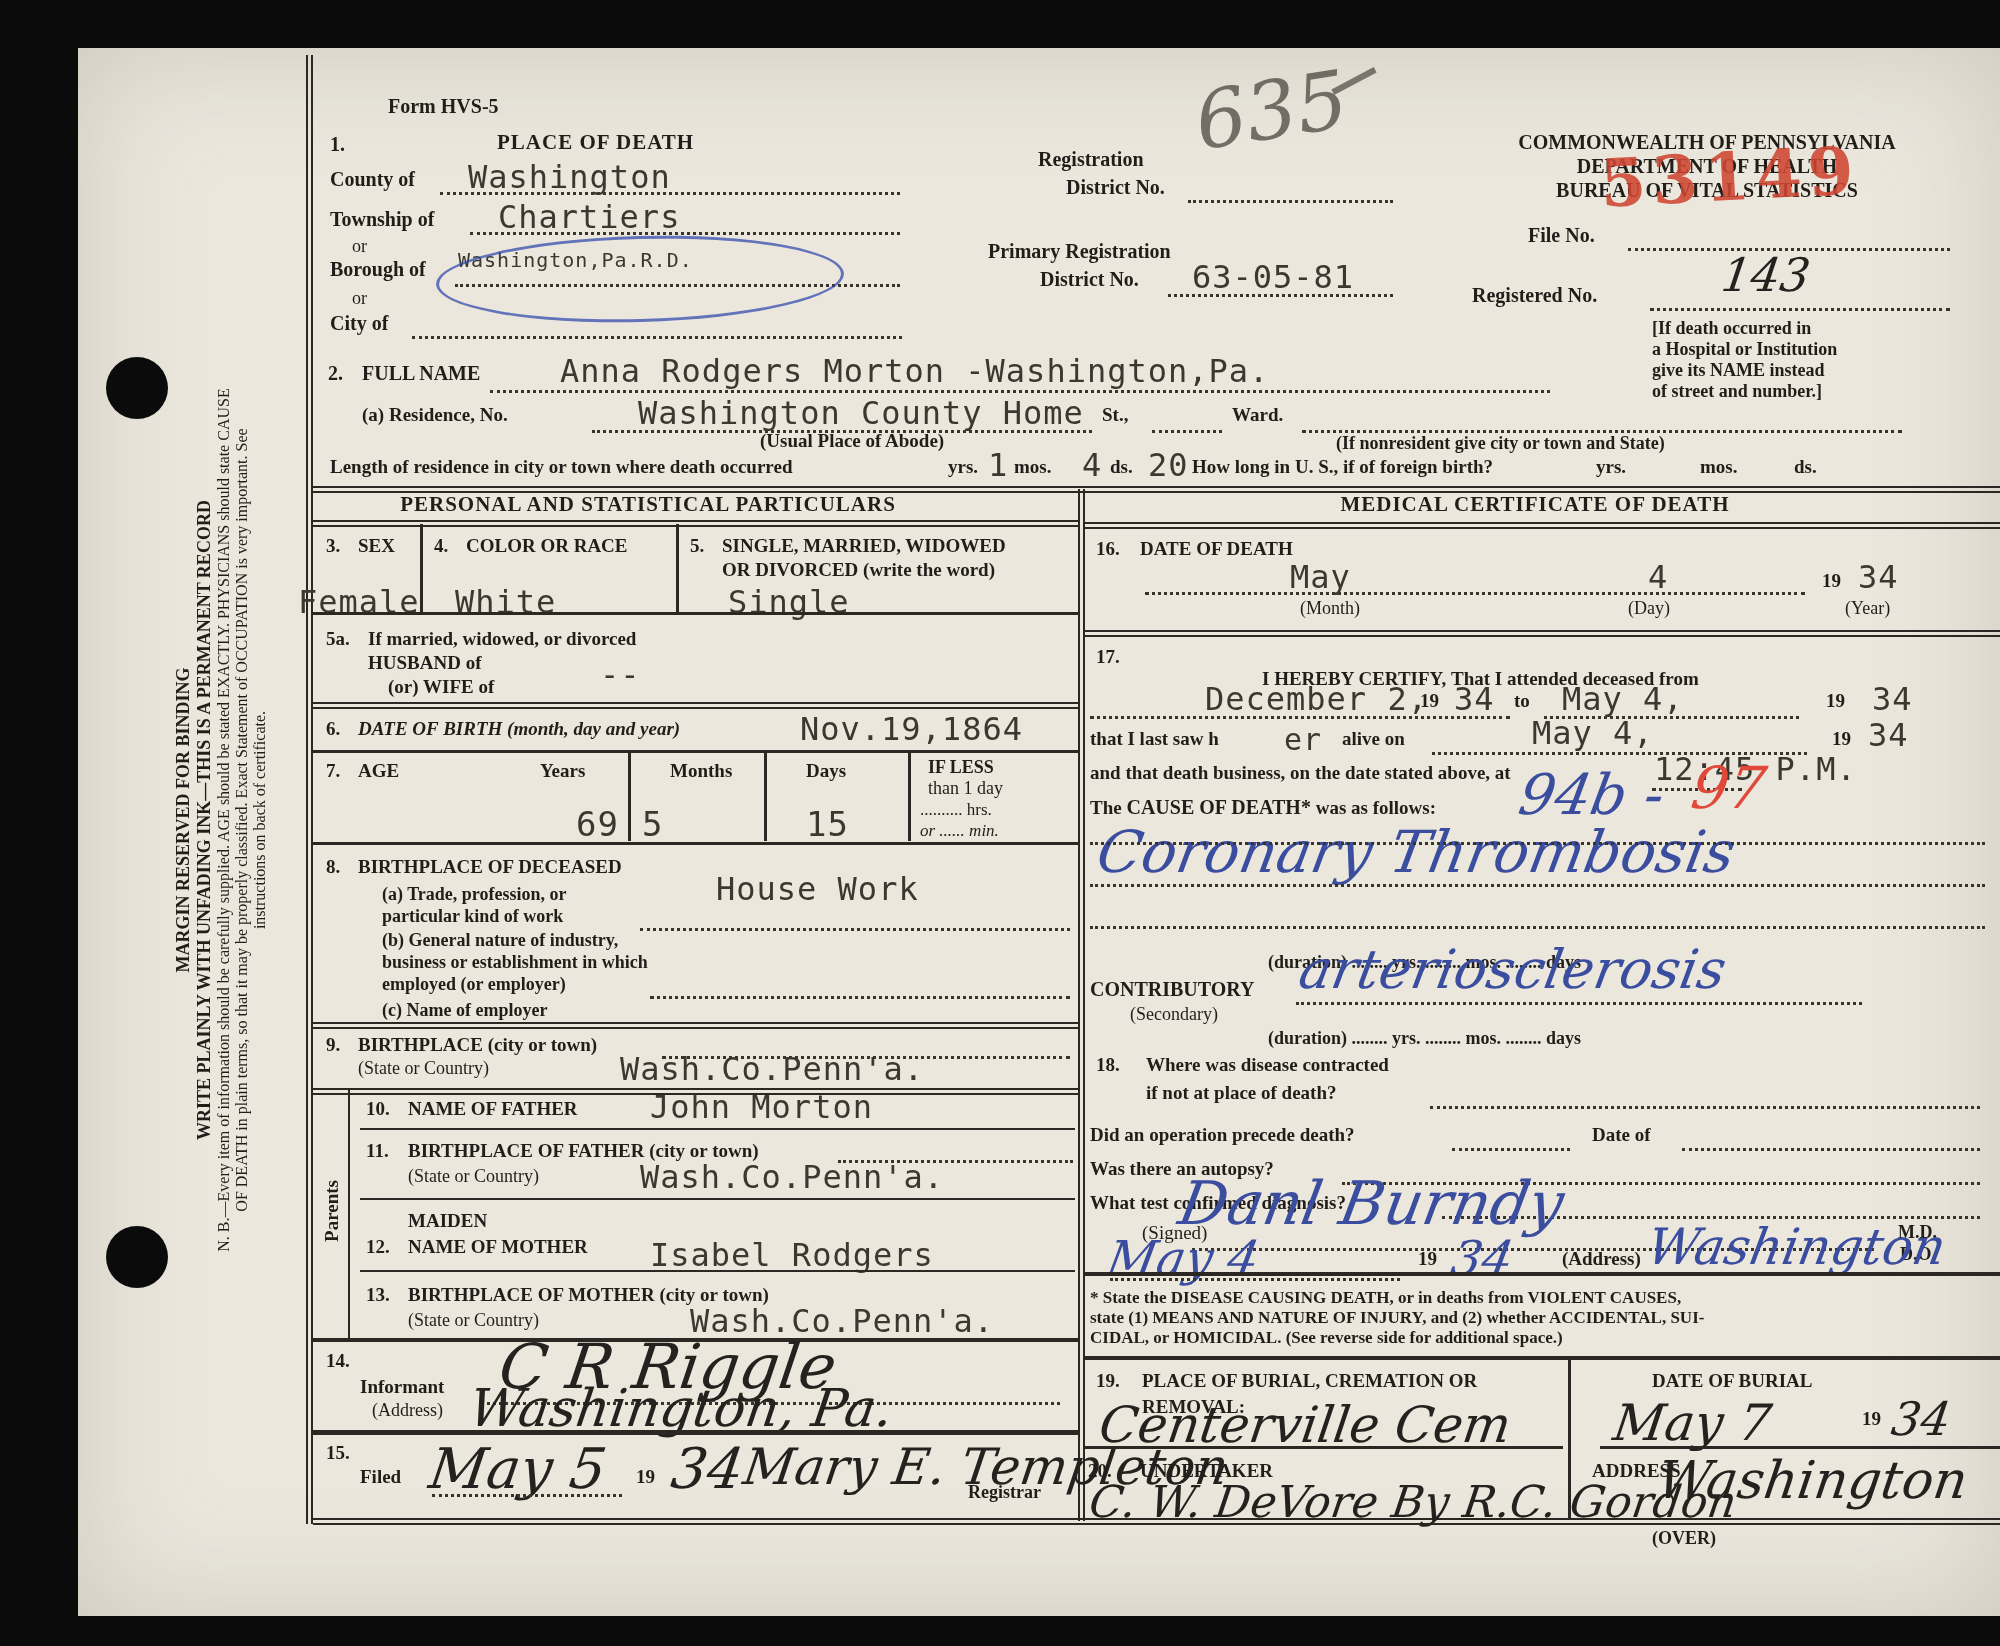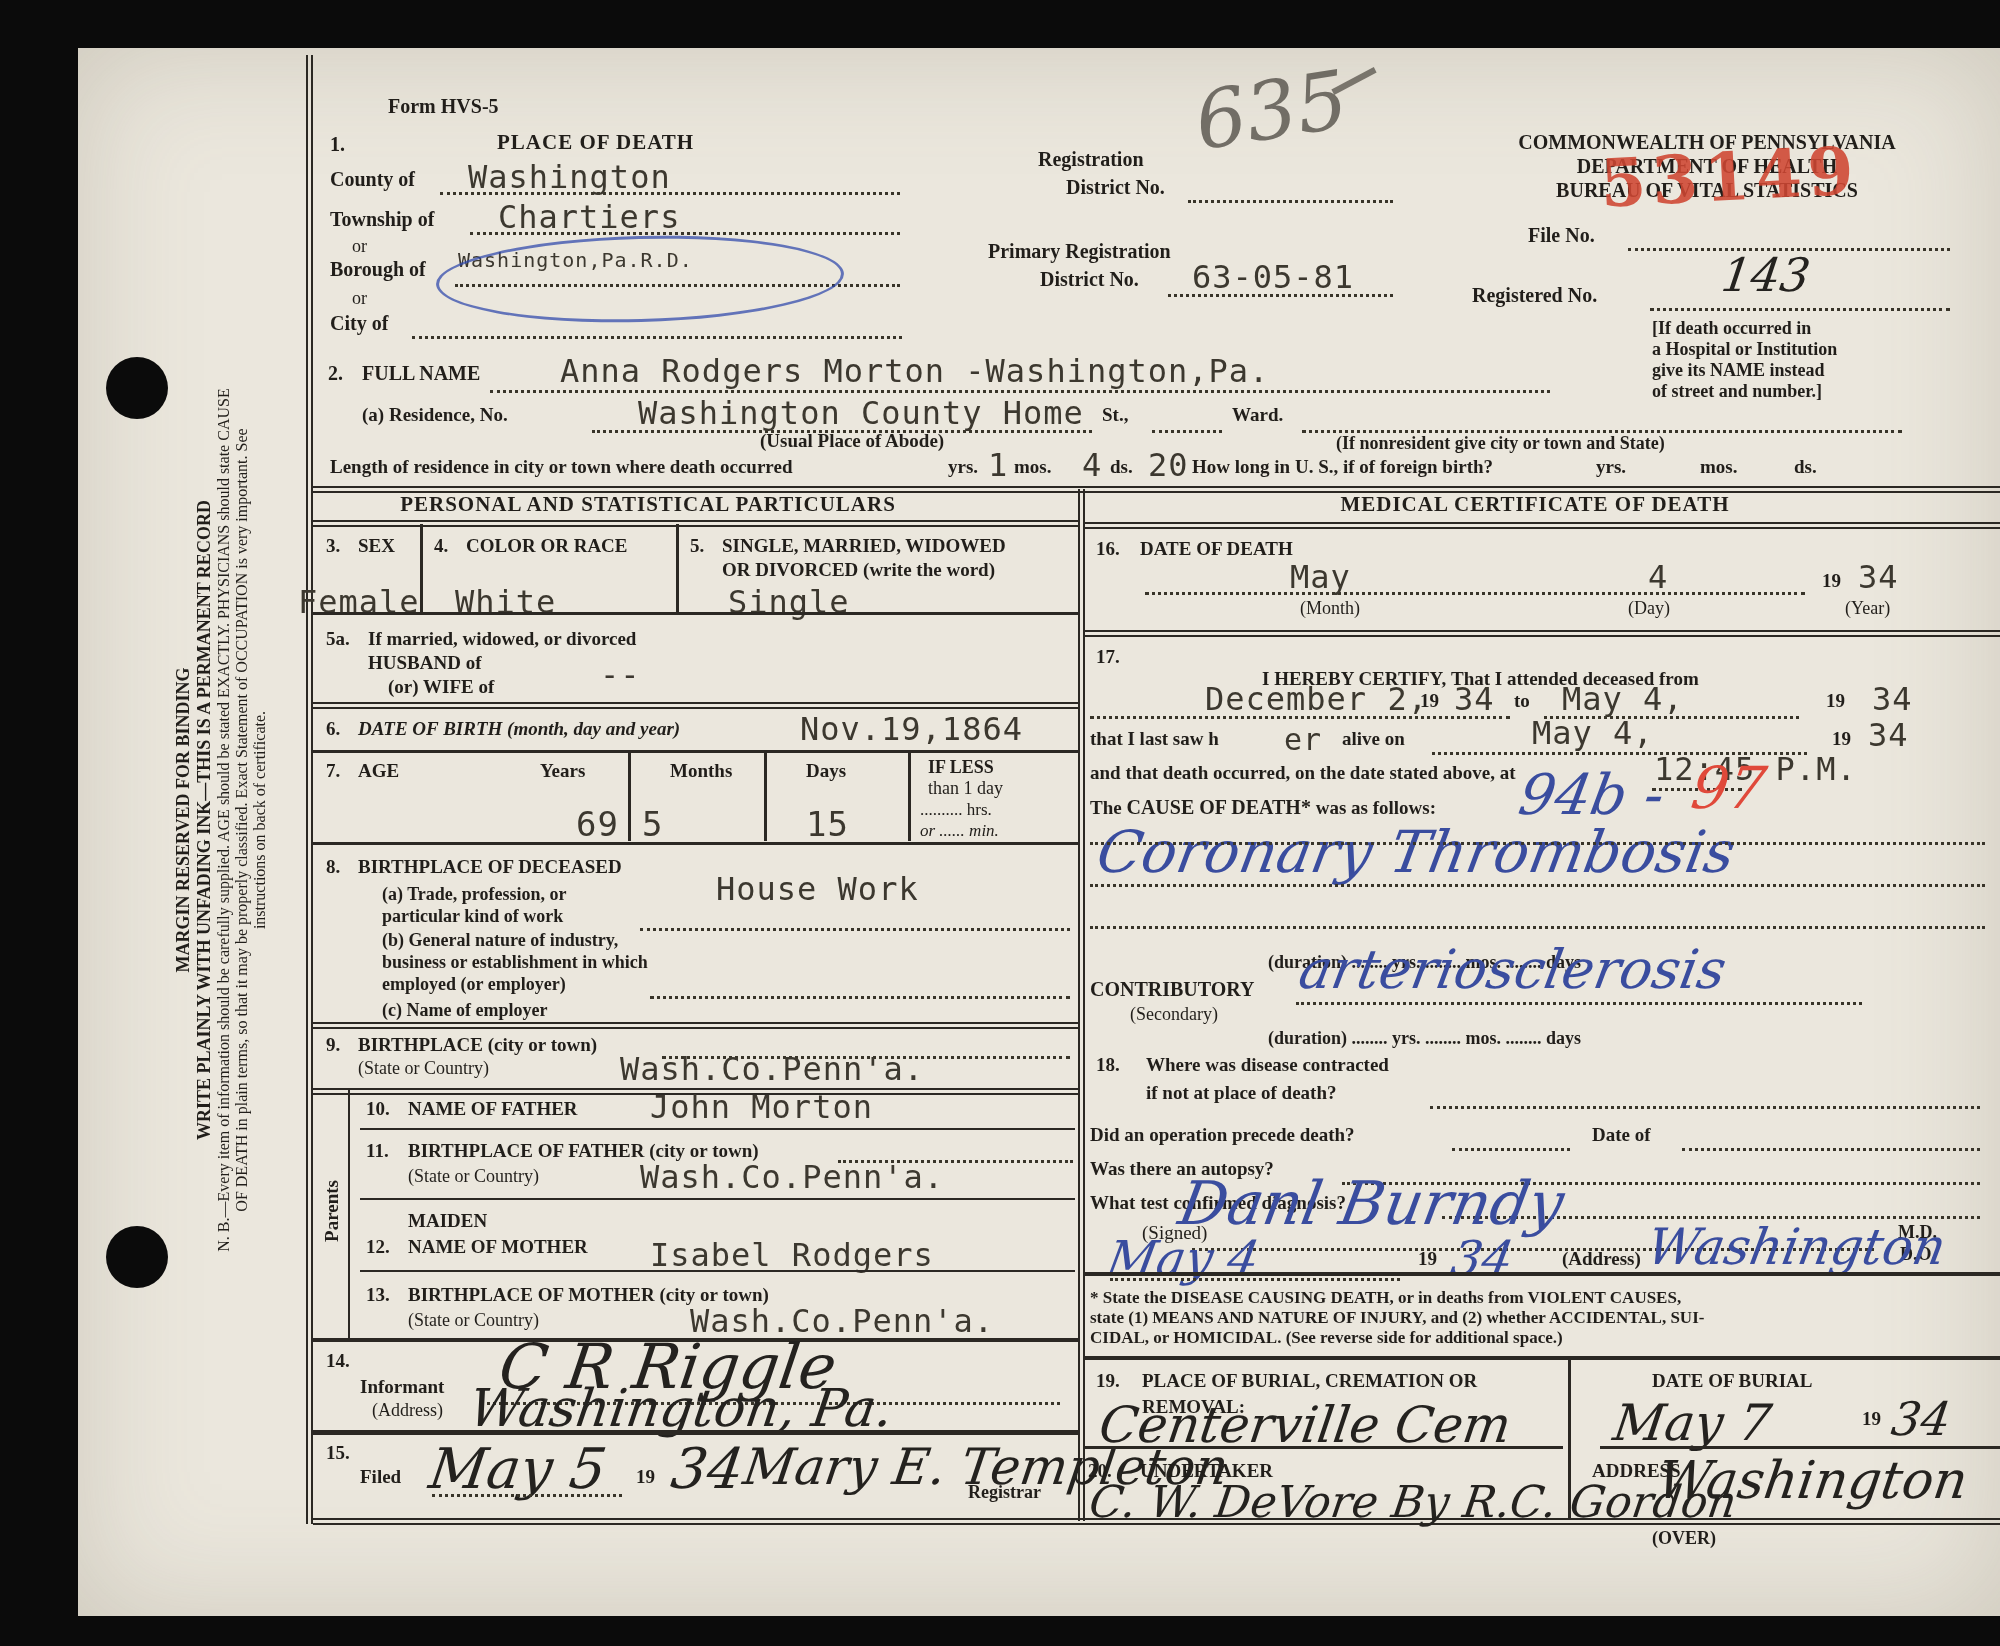--- a/index.html
+++ b/index.html
@@ -265,21 +265,21 @@
   <div class="abs type" style="left:1872px;top:680px;font-size:32px;">34</div>
 
   <div class="abs ser b" style="left:1090px;top:728px;font-size:19px;">that I last saw h</div>
   <div class="abs type" style="left:1284px;top:722px;font-size:30px;">er</div>
   <div class="abs ser b" style="left:1342px;top:728px;font-size:19px;">alive on</div>
   <div class="abs dots" style="left:1432px;top:750px;width:375px;"></div>
   <div class="abs type" style="left:1532px;top:714px;font-size:32px;">May 4,</div>
   <div class="abs ser b" style="left:1832px;top:728px;font-size:19px;">19</div>
   <div class="abs type" style="left:1868px;top:716px;font-size:32px;">34</div>
 
-  <div class="abs ser b" style="left:1090px;top:762px;font-size:19px;">and that death occurred, on the date stated above, at</div>
+  <div class="abs ser b" style="left:1090px;top:762px;font-size:19px;">and that death business, on the date stated above, at</div>
   <div class="abs dots" style="left:1652px;top:786px;width:90px;"></div>
   <div class="abs type" style="left:1654px;top:750px;font-size:32px;">12:45 P.M.</div>
 
   <div class="abs nowrap" style="left:1090px;top:796px;font-size:19px;">
     <span class="ser b">The</span>
     <span class="ser b" style="font-size:20px;">CAUSE OF DEATH*</span>
     <span class="ser b">was as follows:</span>
   </div>
   <div class="abs hblue" style="left:1520px;top:762px;font-size:56px;">94b -</div>
   <div class="abs" style="left:1692px;top:754px;font-size:58px;color:#e0493a;font-family:'DejaVu Serif',serif;font-style:italic;transform:skewX(-8deg);">97</div>

